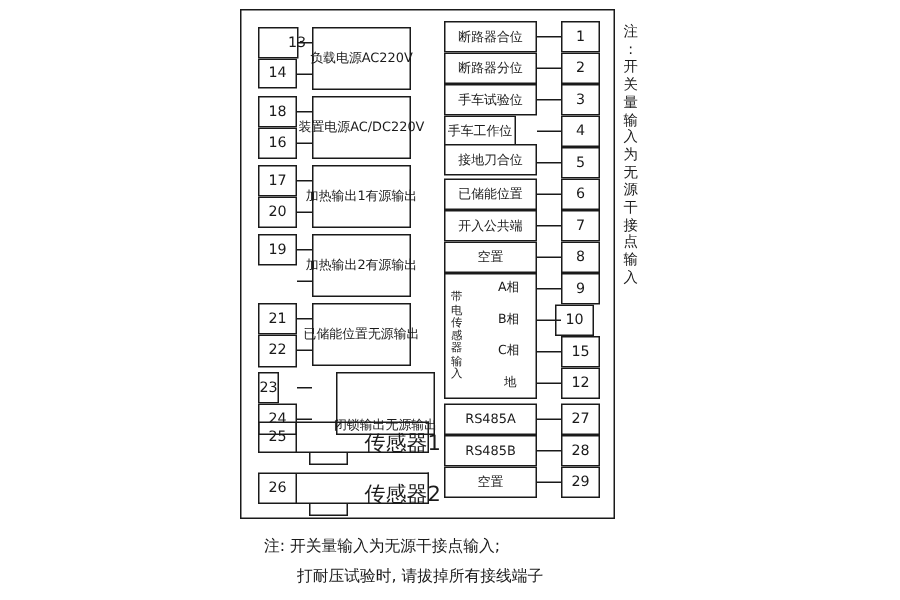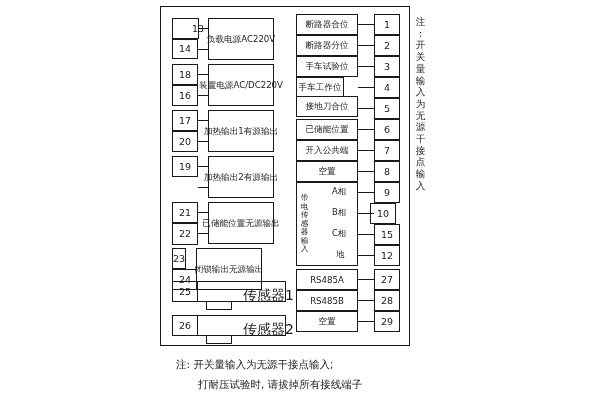--- a/index.html
+++ b/index.html
@@ -204,21 +204,21 @@
     <span>有源输出</span>
   </div>
   <div class="gbox" style="left:208px;top:156px;width:66px;height:42px;">
     <span>加热输出2</span>
     <span>有源输出</span>
   </div>
   <div class="gbox" style="left:208px;top:202px;width:66px;height:42px;">
     <span>已储能位置</span>
     <span>无源输出</span>
   </div>
-  <div class="gbox" style="left:196px;top:248px;width:66px;height:42px;">
+  <div class="gbox" style="left:224px;top:248px;width:66px;height:42px;align-items:flex-end;">
     <span>闭锁输出</span>
     <span>无源输出</span>
   </div>
 
   <div class="sensor-num" style="left:172px;top:281px;">25</div>
   <div class="sensor-body" style="left:198px;top:281px;"></div>
   <div class="plug" style="left:206px;top:302px;"></div>
   <div class="sensor-label" style="left:243px;top:287px;">传感器1</div>
 
   <div class="sensor-num" style="left:172px;top:315px;">26</div>

